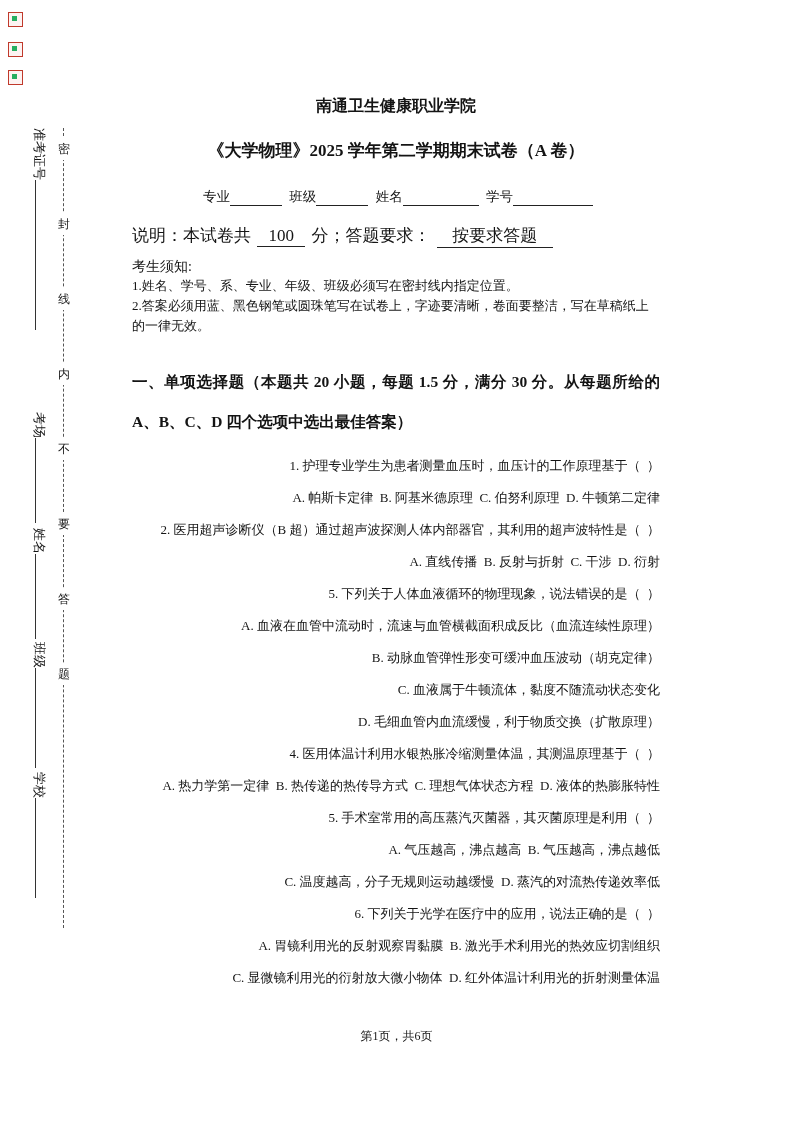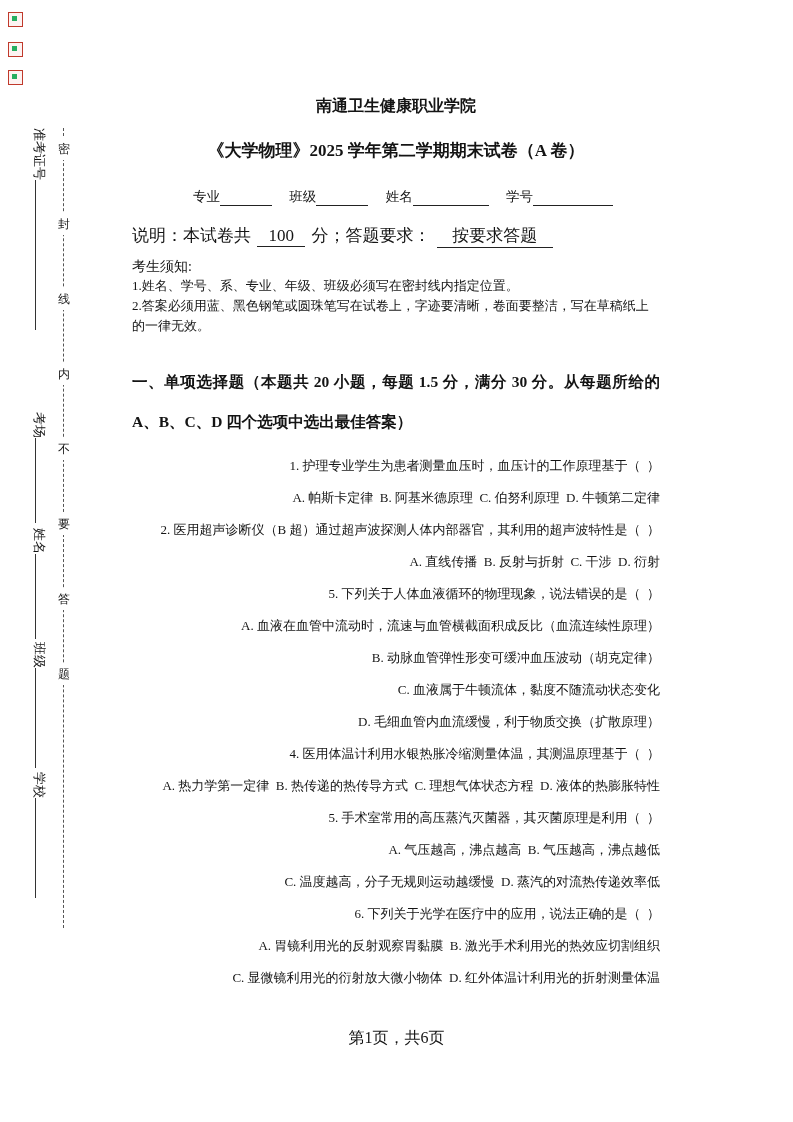--- a/index.html
+++ b/index.html
@@ -36,42 +36,42 @@
   .vf1{top:128px}.vf2{top:412px}.vf3{top:528px}.vf4{top:642px}.vf5{top:772px}
   .vblank { display:inline-block; border-bottom:1px solid #333; }
   .vw150{width:150px}.vw85{width:85px}.vw100{width:100px}
 
   
   .content { position:absolute; left:132px; top:96px; width:528px; }
   .school-title { text-align:center; font-size:16px; font-weight:bold; }
   .exam-title { text-align:center; font-size:17px; font-weight:bold; margin-top:22px; }
 
   .fields-row { margin-top:26px; text-align:center; font-size:13.5px; }
-  .fields-row .f-label { margin-left:14px;font-family:Liberation Serif, serif; }
+  .fields-row .f-label { margin-left:4px;font-family:Liberation Serif, serif; }
   .blank { display:inline-block; border-bottom:1px solid #222; height:14px;
     vertical-align:bottom; }
   .w52{width:52px}.w76{width:76px}.w80{width:80px}
 
   .instruction-row { margin-top:18px; font-size:17px; }
   .blank-text { display:inline-block; border-bottom:1px solid #222;
     text-align:center; margin:0 2px; }
   .bw48{min-width:48px}.bw116{min-width:116px}
 
   .notice-title { margin-top:10px; font-size:14px; }
   .notice-item { font-size:13px; line-height:20px; }
 
   .section-title { margin-top:26px; font-size:15.5px; font-weight:bold;
     line-height:40px; text-align:justify; }
 
   .questions { margin-top:14px; }
   .q-stem, .q-line { font-size:13px; line-height:19px; margin-bottom:13px;
     white-space:pre-wrap;text-align:right; }
 
   .footer { position:absolute; left:0; right:0; top:1028px;
-    text-align:center; font-size:16px; }
+    text-align:center; font-size:12px; }
 </style>
 </head>
 <body>
 
 <div class="page">
 
   <span class="corner-mark cm1"></span>
   <span class="corner-mark cm2"></span>
   <span class="corner-mark cm3"></span>
 

